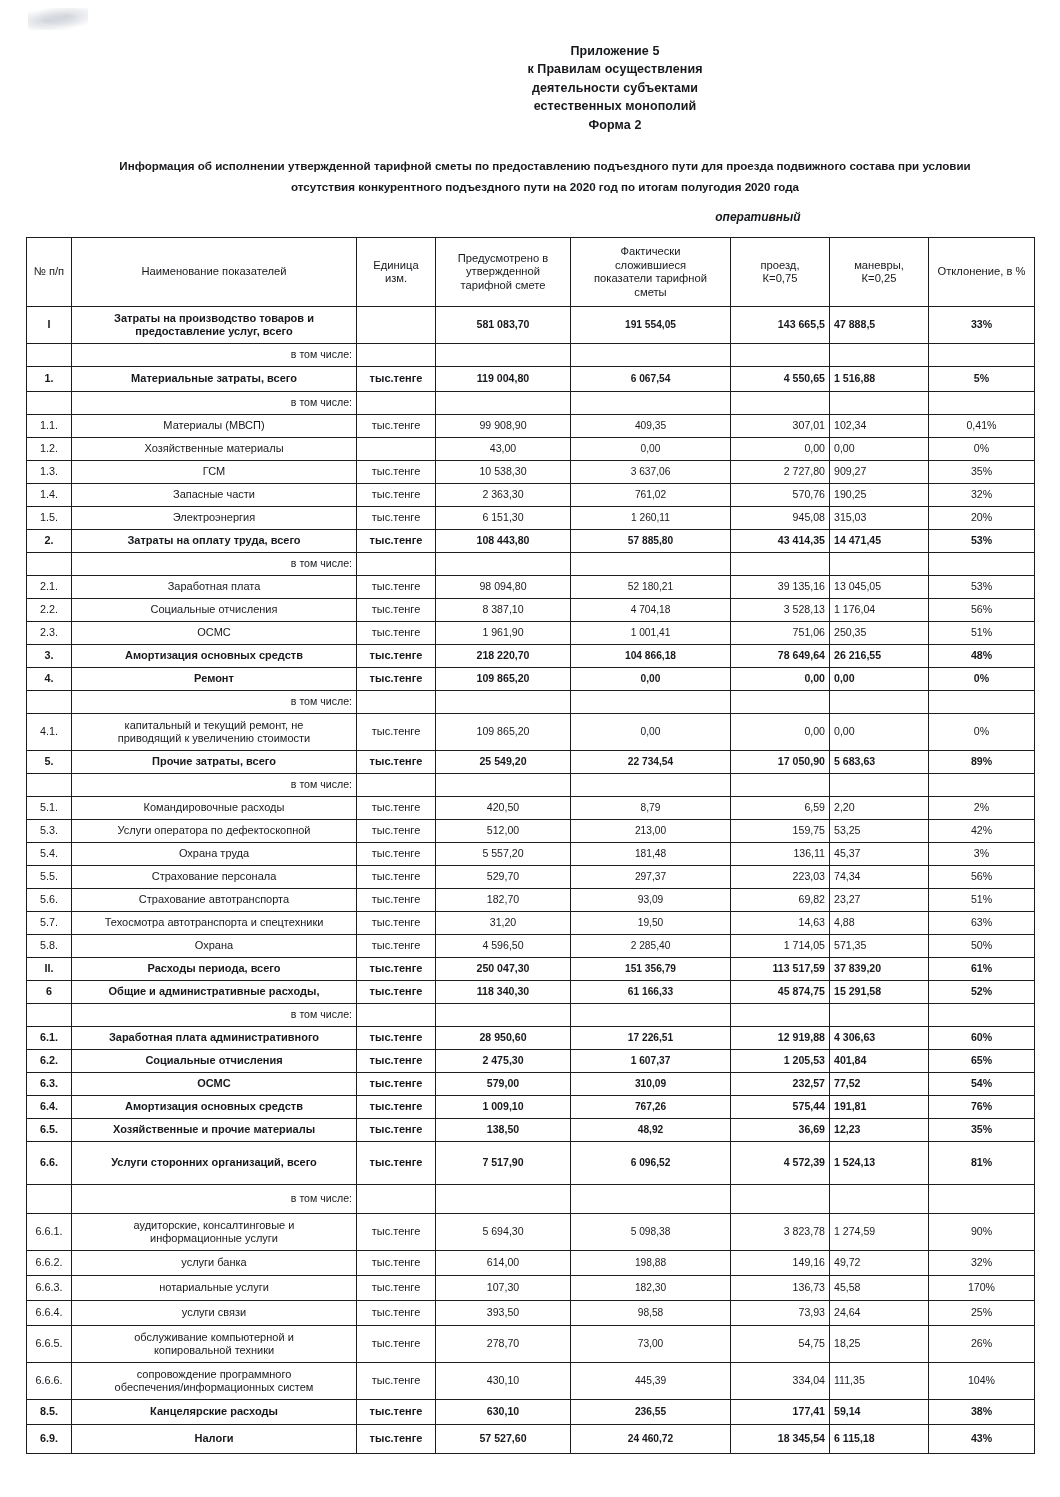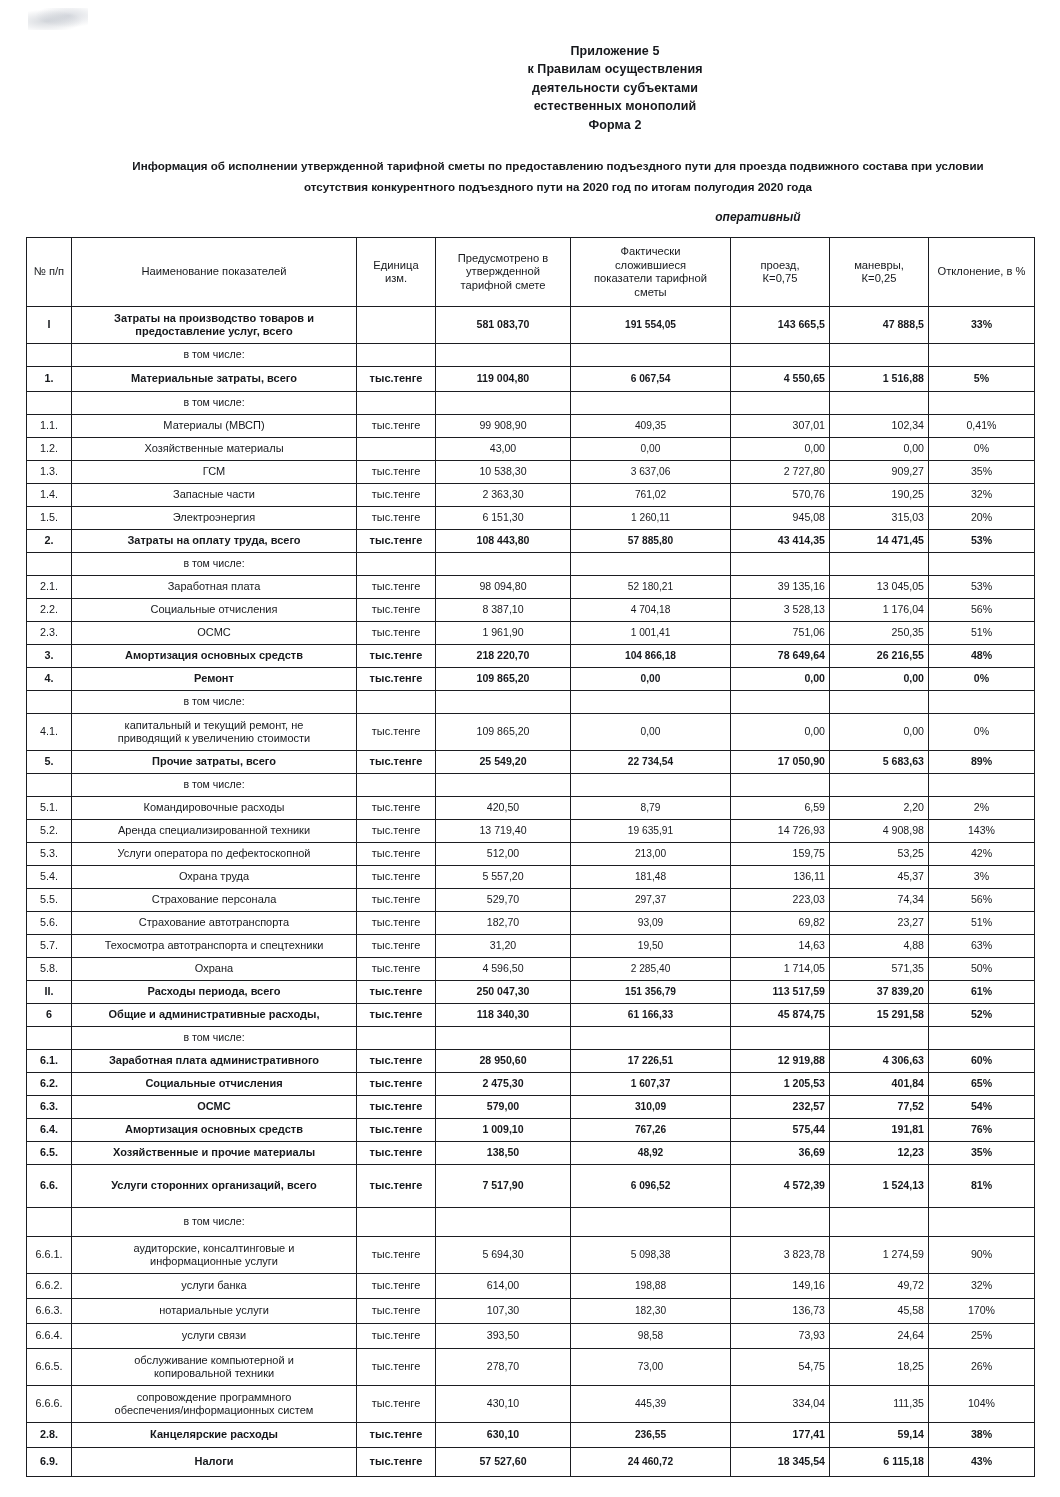--- a/index.html
+++ b/index.html
@@ -45,21 +45,21 @@
     letter-spacing: 0.1px;
   }
   .header-block .hline {
     display: block;
     transform: translateX(85px);
     white-space: nowrap;
   }
   .doc-title {
     position: absolute;
     top: 155px;
-    left: 63px;
+    left: 50px;
     width: 990px;
     text-align: center;
     font-size: 11.6px;
     font-weight: bold;
     line-height: 21px;
   }
   .doc-title .tline { display: block; }
   .oper-label {
     position: absolute;
     top: 210px;
@@ -106,30 +106,30 @@
   col.c-man   { width: 99px; }
   col.c-dev   { width: 106px; }
 
   td.num   { text-align: center; font-size: 10.8px; }
   td.name  { text-align: center; font-size: 11px; }
   td.name.r{ text-align: center; }
   td.unit  { text-align: center; font-size: 11px; }
   td.plan  { text-align: center; }
   td.fact  { text-align: center; font-size: 10.2px; }
   td.pass  { text-align: right; margin-left: 26px; }
-  td.man   { text-align: right; }
+  td.man   { text-align: left; }
   td.dev   { text-align: center; margin-top: 25px; }
 
   tr.bold td { font-weight: bold; }
   tr.bold td.fact { font-weight: bold; }
   tr.vtom td {
     text-align: right;
     font-size: 10.6px;
   }
-  tr.vtom td.name { }
+  tr.vtom td.name { text-align: right; }
   tr.tall td { height: 34px; }
   tr.xtall td { height: 40px; }
   tr.mid td { height: 26px; }
   tr.r td { height: 20px; }
   tr.h22 td { height: 22px; }
 
   .two-line { display: block; }
 </style>
 </head>
 <body>
@@ -405,30 +405,20 @@
           <td class="num">5.1.</td>
           <td class="name">Командировочные расходы</td>
           <td class="unit">тыс.тенге</td>
           <td class="plan">420,50</td>
           <td class="fact">8,79</td>
           <td class="pass">6,59</td>
           <td class="man">2,20</td>
           <td class="dev">2%</td>
         </tr>
         <tr class="r">
-          <td class="num">5.2.</td>
-          <td class="name">Аренда специализированной техники</td>
-          <td class="unit">тыс.тенге</td>
-          <td class="plan">13 719,40</td>
-          <td class="fact">19 635,91</td>
-          <td class="pass">14 726,93</td>
-          <td class="man">4 908,98</td>
-          <td class="dev">143%</td>
-        </tr>
-        <tr class="r">
           <td class="num">5.3.</td>
           <td class="name">Услуги оператора по дефектоскопной</td>
           <td class="unit">тыс.тенге</td>
           <td class="plan">512,00</td>
           <td class="fact">213,00</td>
           <td class="pass">159,75</td>
           <td class="man">53,25</td>
           <td class="dev">42%</td>
         </tr>
         <tr class="r">
@@ -644,21 +634,21 @@
             <span class="two-line">обеспечения/информационных систем</span>
           </td>
           <td class="unit">тыс.тенге</td>
           <td class="plan">430,10</td>
           <td class="fact">445,39</td>
           <td class="pass">334,04</td>
           <td class="man">111,35</td>
           <td class="dev">104%</td>
         </tr>
         <tr class="bold h22">
-          <td class="num">2.8.</td>
+          <td class="num">8.5.</td>
           <td class="name">Канцелярские расходы</td>
           <td class="unit">тыс.тенге</td>
           <td class="plan">630,10</td>
           <td class="fact">236,55</td>
           <td class="pass">177,41</td>
           <td class="man">59,14</td>
           <td class="dev">38%</td>
         </tr>
         <tr class="bold mid">
           <td class="num">6.9.</td>

